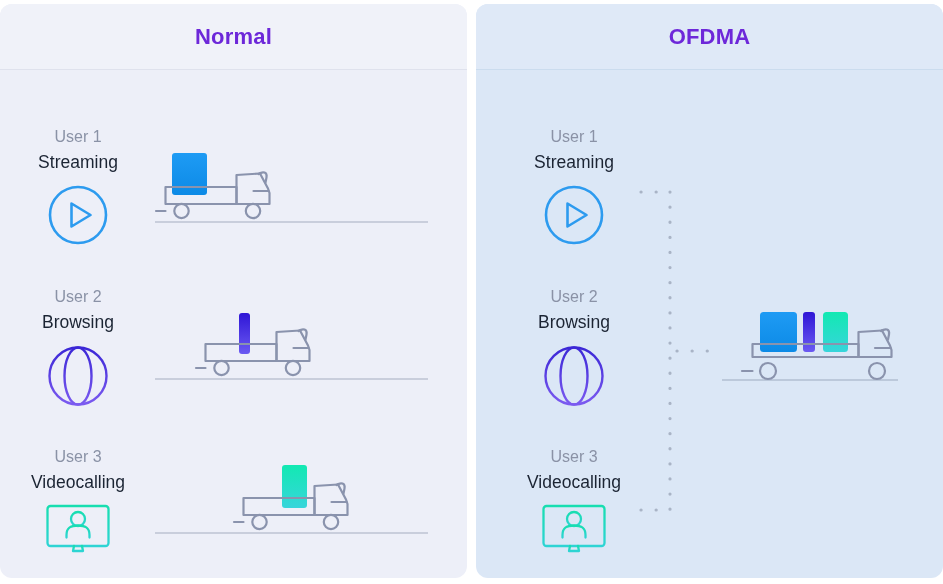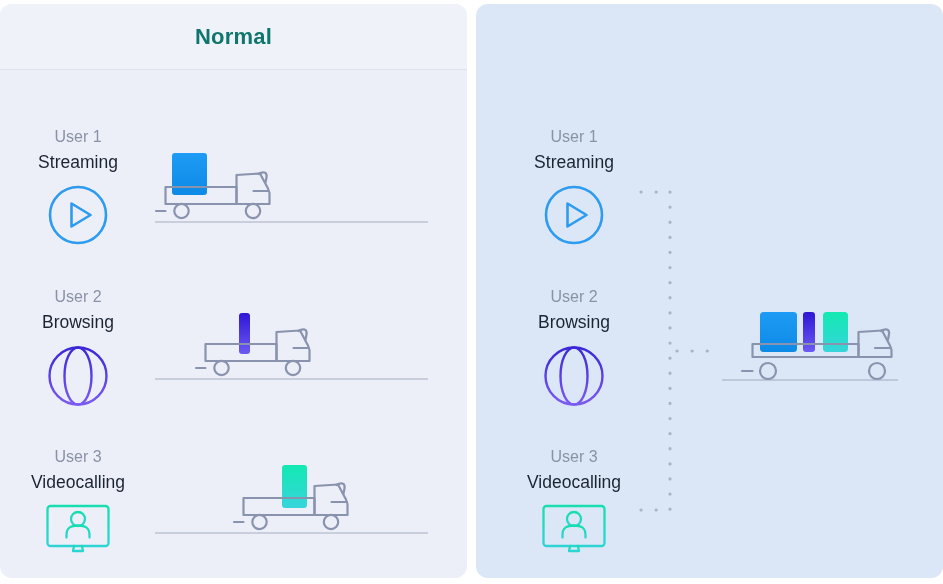--- a/index.html
+++ b/index.html
@@ -7,21 +7,21 @@
 
   .panel { position:absolute; top:4px; height:574px; width:467px; border-radius:12px; overflow:hidden; }
   .panel.normal { left:0; background:#EDEFF8; }
   .panel.ofdma  { left:476px; background:#DBE7F6; }
 
   .panel-header { position:absolute; top:0; left:0; right:0; height:65px;
                   display:flex; align-items:center; justify-content:center;
                   border-bottom:1px solid #DFE2ED; }
   .normal .panel-header { background:#F0F2F9; border-color:#DFE2ED; }
   .ofdma  .panel-header { background:#DFE9F7; border-color:#CBDCEE; }
-  .panel-title { font-size:22px; font-weight:700; color:#0f766e; letter-spacing:.2px; }
+  .panel-title { font-size:22px; font-weight:700; color:#6d28d9; letter-spacing:.2px; }
 
   .user-block { position:absolute; width:160px; text-align:center; }
   .normal .user-block { left:-2px; }
   .ofdma  .user-block { left:18px; }
   .ub-1 { top:121px; } .ub-2 { top:281px; } .ub-3 { top:441px; }
 
   .user-name { font-size:16px; line-height:24px; color:#8A92A6; }
   .user-activity { font-size:17.5px; line-height:26px; color:#1B2433; }
   .user-icon { margin-top:9px; display:inline-block; }
 
@@ -151,20 +151,23 @@
           <path d="M 95,33.5 L 103,48.5 L 104.5,53 V 64 H 71.5"></path>
           <path d="M 103.5,51 H 88.5"></path>
           <circle cx="16.5" cy="71" r="7.2"></circle>
           <circle cx="88" cy="71" r="7.2"></circle>
         </g>
       </g>
     </svg>
   </div>
 
   <div class="panel ofdma">
+    <div class="panel-header">
+      <span class="panel-title">OFDMA</span>
+    </div>
 
     <div class="user-block ub-1">
       <div class="user-name">User 1</div>
       <div class="user-activity">Streaming</div>
       <svg class="user-icon" width="62" height="62" viewBox="0 0 62 62">
         <g fill="none" stroke-width="2.6" stroke-linejoin="round" stroke-linecap="round" stroke="#2D9BEF">
           <circle cx="31" cy="31" r="28"></circle>
           <path d="M 24.5,19.5 L 43.5,31 L 24.5,42.5 Z"></path>
         </g>
       </svg>

